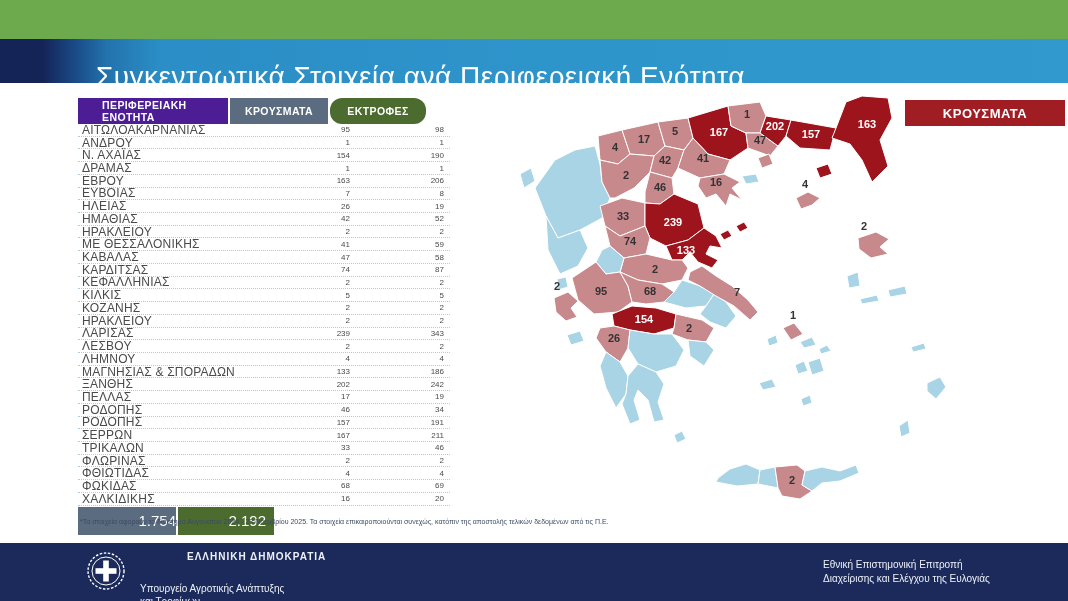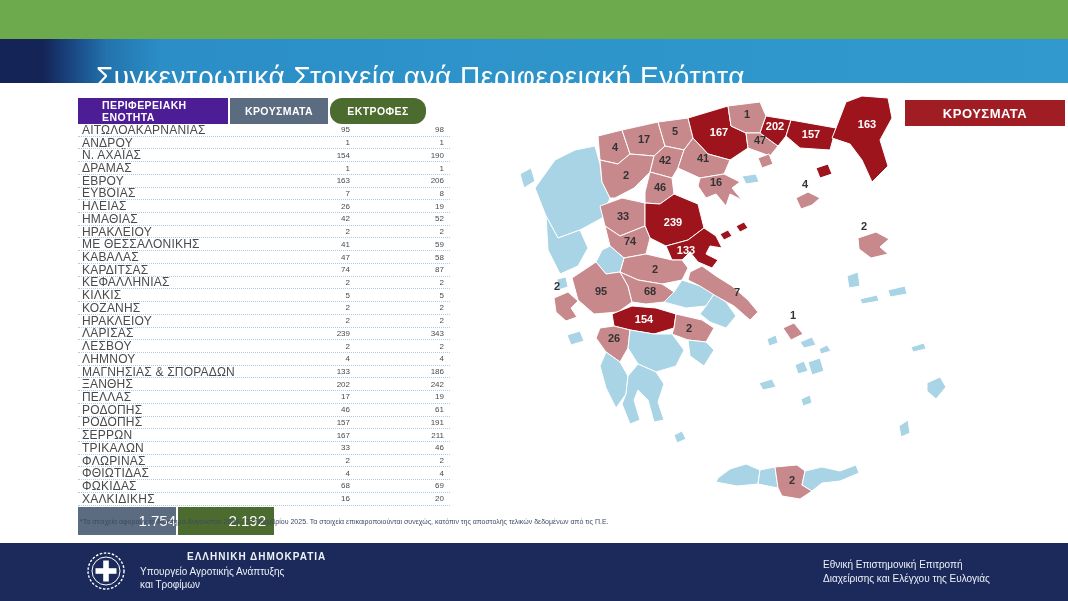--- a/index.html
+++ b/index.html
@@ -35,21 +35,21 @@
   .maparea{position:absolute;left:460px;top:88px;width:608px;height:442px;}
   .badge{position:absolute;left:905px;top:100px;width:160px;height:26px;background:#a01d23;
     color:#fff;font-size:13px;font-weight:700;letter-spacing:0.5px;
     display:flex;align-items:center;justify-content:center;}
   .maplabel{font-family:"Liberation Sans",sans-serif;font-size:11px;font-weight:700;fill:#333;}
   .maplabel.ondark{fill:#ffffff;}
   
   .footer{position:absolute;left:0;top:543px;width:1068px;height:58px;background:#1b2a5a;}
   .emblem{position:absolute;left:85px;top:7px;}
   .f-left{position:absolute;left:140px;top:8px;color:#eef1f8;}
-  .f-left .l1{font-size:10px;font-weight:700;letter-spacing:1px;margin-bottom:3px;padding-left:47px;}
+  .f-left .l1{font-size:10px;font-weight:700;letter-spacing:1px;margin-bottom:20px;padding-left:47px;}
   .f-left .l2,.f-left .l3{font-size:10px;line-height:13px;}
   .f-right{position:absolute;left:823px;top:15px;color:#eef1f8;}
   .f-right div{font-size:10px;line-height:14px;}
 </style>
 </head>
 <body>
 
 <div class="stage">
 
   <div class="greenbar"></div>
@@ -171,21 +171,21 @@
           <span class="cnum2">242</span>
         </div>
         <div class="trow">
           <span class="cname">ΠΕΛΛΑΣ</span>
           <span class="cnum">17</span>
           <span class="cnum2">19</span>
         </div>
         <div class="trow">
           <span class="cname">ΡΟΔΟΠΗΣ</span>
           <span class="cnum">46</span>
-          <span class="cnum2">61</span>
+          <span class="cnum2">34</span>
         </div>
         <div class="trow">
           <span class="cname">ΡΟΔΟΠΗΣ</span>
           <span class="cnum">157</span>
           <span class="cnum2">191</span>
         </div>
         <div class="trow">
           <span class="cname">ΣΕΡΡΩΝ</span>
           <span class="cnum">167</span>
           <span class="cnum2">211</span>

